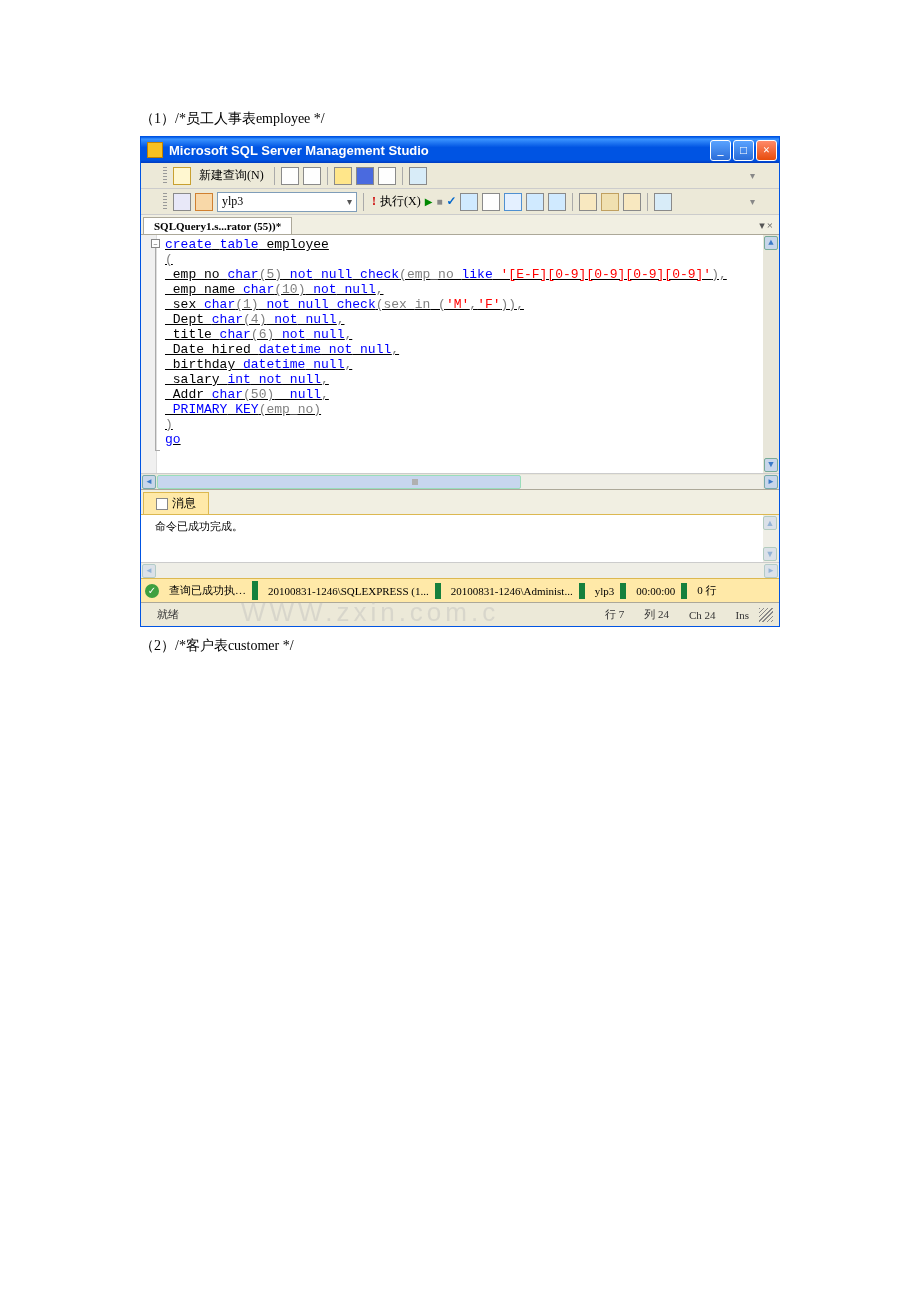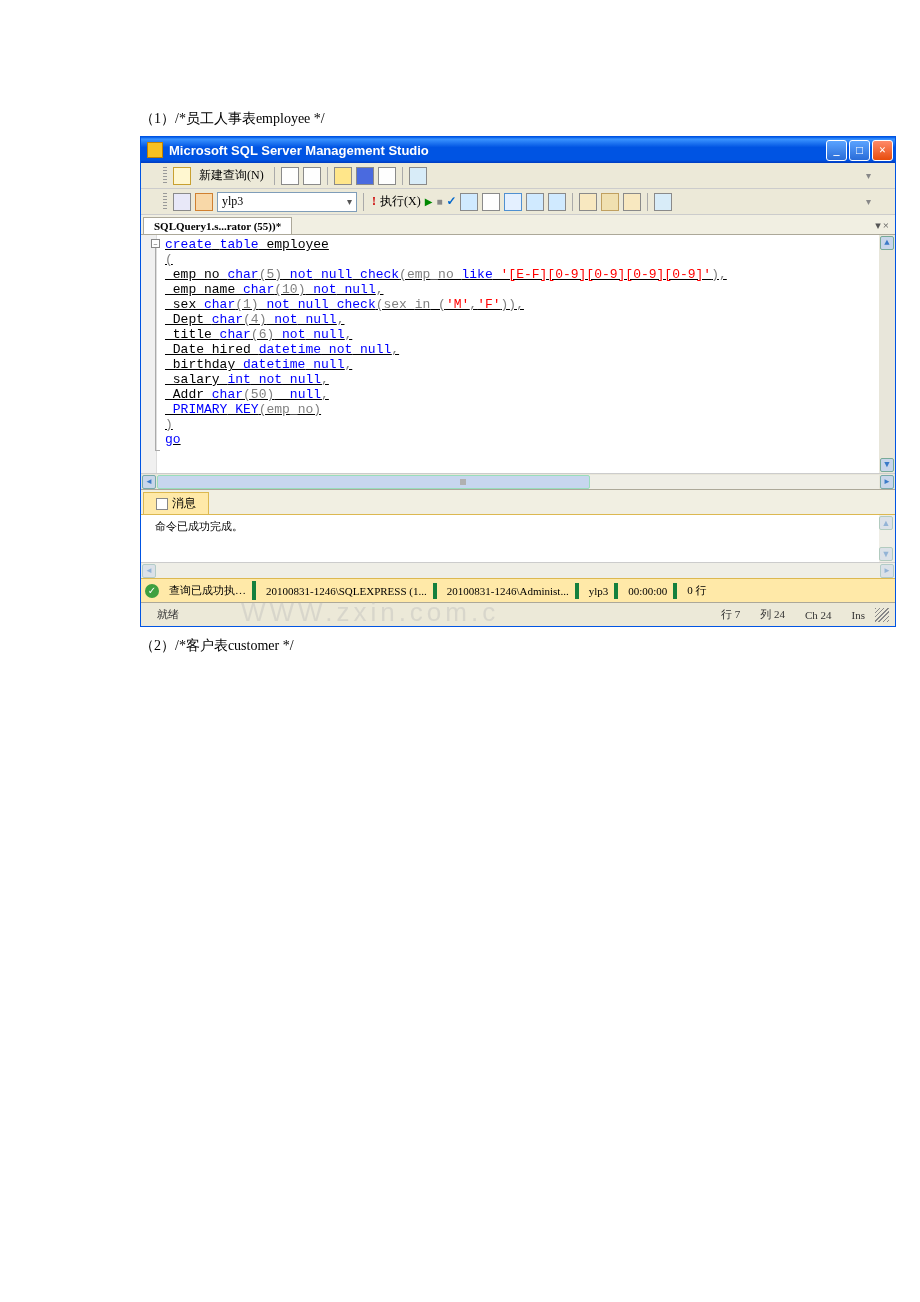--- a/index.html
+++ b/index.html
@@ -1,19 +1,19 @@
 <!DOCTYPE html>
 <html><head>
 <meta charset="utf-8">
 <style>
 * { margin: 0; padding: 0; box-sizing: border-box; }
 body { background: #fff; font-family: "SimSun", serif; font-size: 14px; width: 920px; }
 .page { padding: 110px 140px 0 140px; }
 .doc-line { margin-bottom: 6px; font-size: 14px; color: #000; }
-.window { border: 1px solid #0054e3; background: #5eead4; width: 756px; margin: 8px 0 10px 0; position: relative; }
+.window { border: 1px solid #0054e3; background: #5eead4; width: 640px; margin: 8px 0 10px 0; position: relative; }
 .titlebar { background: linear-gradient(to bottom, #0058e6 0%, #3a93ff 8%, #0054e3 40%, #0054e3 88%, #003bc0 100%); height: 26px; display: flex; align-items: center; padding: 0 2px 0 6px; color: #fff; font-family: Tahoma, sans-serif; font-weight: bold; font-size: 13px; }
 .titlebar-icon { width: 16px; height: 16px; background: #f8c020; margin-right: 6px; display: inline-block; border: 1px solid #c08000; }
 .titlebar-text { flex: 1; }
 .titlebar-btns { display: flex; gap: 2px; }
 .tb-btn { width: 21px; height: 21px; border: 1px solid #fff; border-radius: 3px; display: flex; align-items: center; justify-content: center; font-family: Tahoma; font-size: 12px; font-weight: bold; color: #fff; }
 .tb-min, .tb-max { background: linear-gradient(to bottom, #5aa3ff, #2a6cd8); }
 .tb-close { background: linear-gradient(to bottom, #ff8a6a, #e74c0c); }
 .menubar { background: #ece9d8; padding: 2px 6px; font-family: Tahoma, "SimSun"; font-size: 12px; color: #000; display: flex; gap: 4px; border-bottom: 1px solid #ccc; }
 .menubar span { padding: 2px 6px; }
 .toolbar { background: #ece9d8; padding: 2px 20px; display: flex; align-items: center; gap: 4px; border-bottom: 1px solid #ccc; font-family: Tahoma, "SimSun"; font-size: 12px; min-height: 26px; }
@@ -54,21 +54,21 @@
 .hs-track-mark { position: absolute; left: 42%; top: 4px; width: 6px; height: 6px; background: #b0b0b0; }
 .msgtabs { background: #f1efe2; padding: 2px 2px 0 2px; border-top: 1px solid #aca899; font-family: Tahoma, "SimSun"; font-size: 12px; }
 .msgtab { display: inline-block; background: #ffe9a8; border: 1px solid #dcb850; border-bottom: none; padding: 2px 12px; }
 .msgtab-icon { width: 12px; height: 12px; background: #fff; border: 1px solid #888; display: inline-block; vertical-align: middle; margin-right: 4px; }
 .msgpane { background: #fff; height: 48px; font-family: "SimSun"; font-size: 11px; padding: 4px 14px; position: relative; border-top: 1px solid #dcb850; }
 .msg-vscroll { position: absolute; right: 0; top: 0; width: 16px; height: 100%; background: #efeee6; display: flex; flex-direction: column; }
 .msg-vscroll .vs-arrow { opacity: .5; }
 .msg-hscroll { height: 16px; background: #efeee6; display: flex; align-items: center; border-top: 1px solid #ccc; }
 .msg-hscroll .hs-arrow { opacity: .5; }
 .statusbar1 { background: #ffe9a8; border-top: 1px solid #dcb850; display: flex; align-items: center; font-family: Tahoma, "SimSun"; font-size: 11px; padding: 2px 4px; gap: 4px; }
-.sb-cell { padding: 2px 6px; border-right: 4px solid #15803d; white-space: nowrap; }
+.sb-cell { padding: 2px 6px; border-right: 6px solid #15803d; white-space: nowrap; }
 .sb-ok { width: 14px; height: 14px; border-radius: 50%; background: #3fa040; display: flex; align-items: center; justify-content: center; color: #fff; font-size: 10px; }
 .statusbar2 { background: #ece9d8; border-top: 1px solid #aca899; display: flex; align-items: center; font-family: Tahoma, "SimSun"; font-size: 11px; padding: 2px 6px; color: #333; position: relative; }
 .sb2-cell { padding: 2px 10px; }
 .sb2-spacer { flex: 1; }
 .watermark { position: absolute; left: 100px; bottom: -2px; font-size: 26px; color: rgba(180,180,180,0.35); letter-spacing: 4px; font-family: Arial; pointer-events: none; }
 .sizegrip { width: 14px; height: 14px; background: repeating-linear-gradient(135deg, #888 0 1px, transparent 1px 3px); margin-left: auto; }
 </style>
 </head>
 <body>
 

